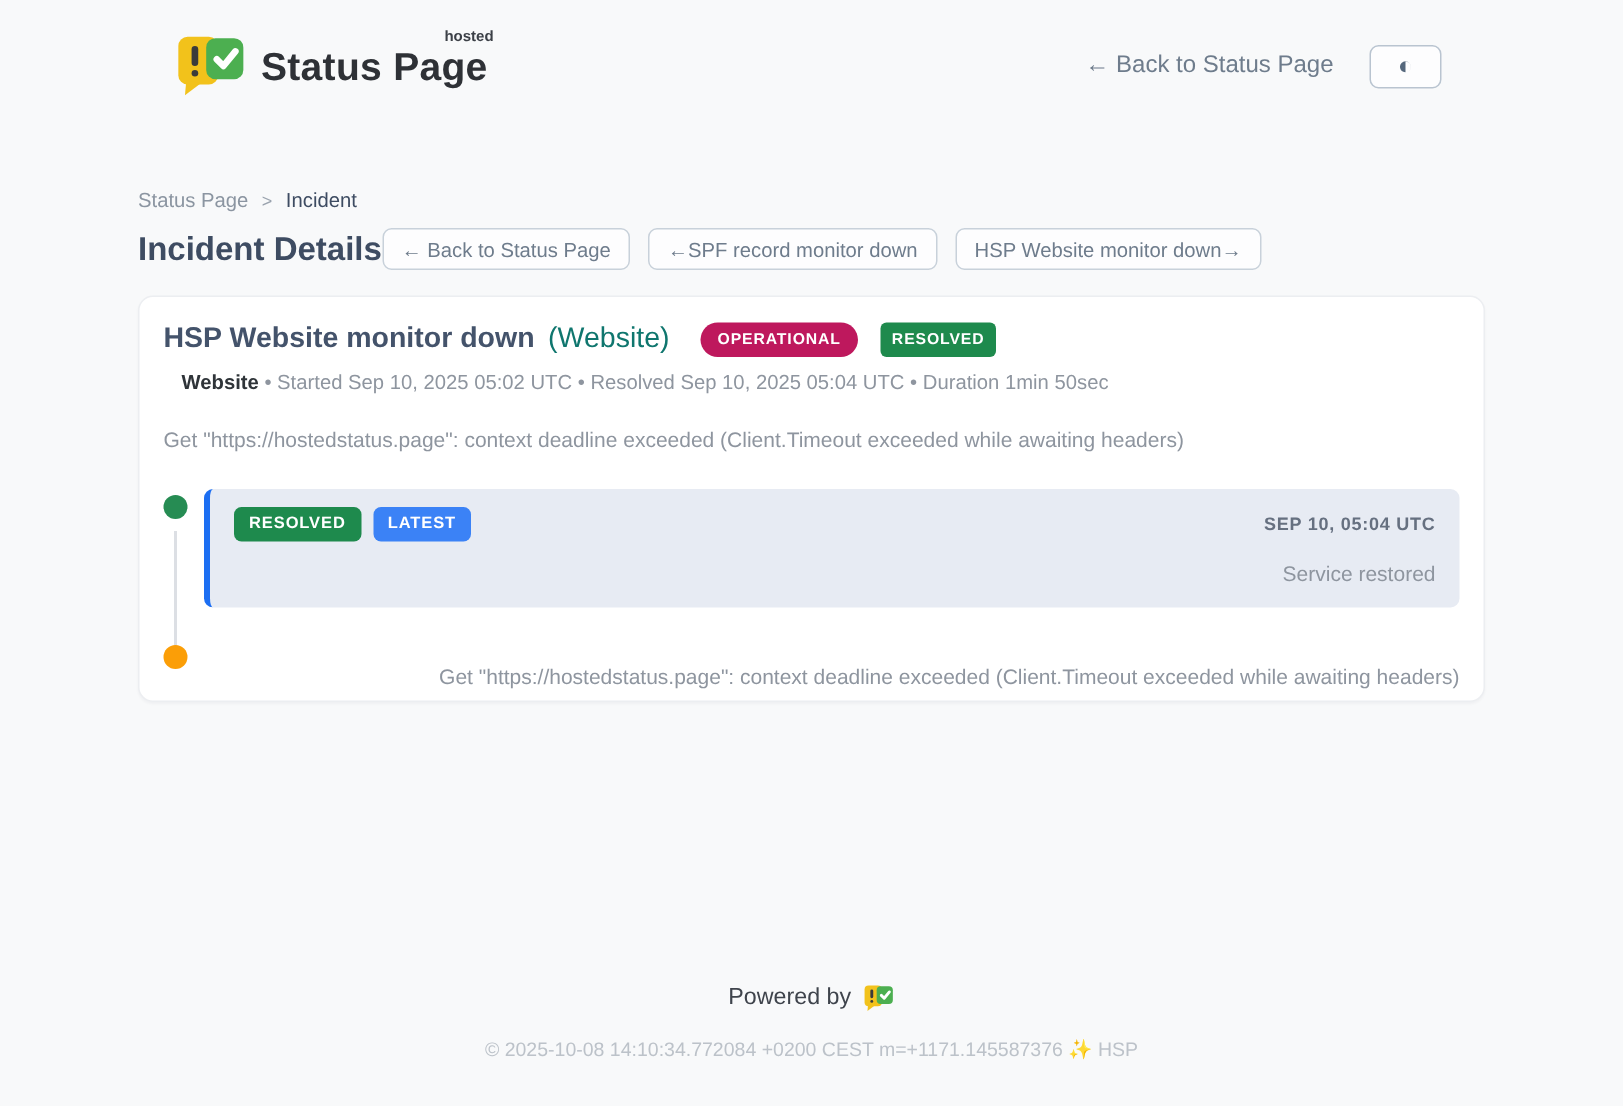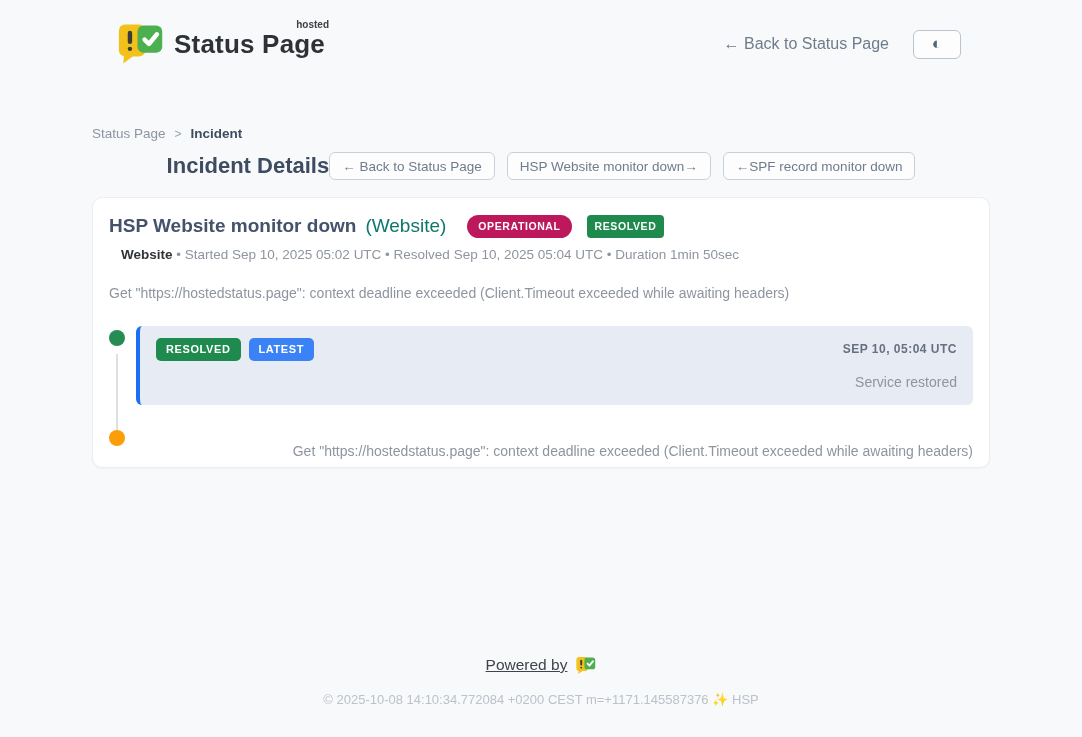--- a/index.html
+++ b/index.html
@@ -29,23 +29,23 @@
     display:flex; align-items:center; justify-content:center;
     font-size:17px; color:#55677c; cursor:pointer;
   }
 
   
   .container { width:898px; margin:0 auto; }
   .main { margin-top:52px; }
   .breadcrumb { display:flex; align-items:center; gap:9px; font-size:13.5px; }
   .crumb-root { color:#8b95a1; cursor:pointer; }
   .crumb-sep { color:#9aa3ae; font-size:12px; }
-  .crumb-current { color:#3e4c62; font-weight:700; }
-
-  .title-row { display:flex; align-items:center; justify-content:center; margin-top:11px; }
+  .crumb-current { color:#3e4c62; font-weight:400; }
+
+  .title-row { display:flex; align-items:center; justify-content:flex-start; margin-top:11px; }
   .page-title { font-size:22px; font-weight:700; color:#3e4c62; }
   .nav-buttons { display:flex; gap:12px; }
   .nav-btn {
     background:#fdfdfe; border:1px solid #c8d1da; border-radius:6px;
     color:#6e7c8c; font-size:13.5px; font-family:inherit;
     padding:5px 12px; height:28px; cursor:pointer; white-space:nowrap;
   }
 
   
   .card {
@@ -85,21 +85,21 @@
   .t-badges { display:flex; gap:8px; }
   .badge-resolved { background:#1e8a4d; border-radius:5px; padding:6px 10px; font-size:11px; }
   .badge-latest { background:#3b82f6; border-radius:5px; padding:6px 10px; font-size:11px; }
   .badge-investigating { background:#f99b0b; border-radius:5px; padding:6px 10px; font-size:11px; }
   .t-time { font-size:12px; font-weight:600; letter-spacing:.5px; color:#667080; }
   .t-msg { margin-top:13px; font-size:14px; color:#8e959f;text-align:right; }
   .t-plain .t-msg { margin-top:14px; }
 
   
   .footer { margin-top:188px; text-align:center; }
-  .powered { display:inline-flex; align-items:center; gap:9px; font-size:15.5px; color:#3f444c;text-decoration:underline; }
+  .powered { display:inline-flex; align-items:center; gap:9px; font-size:15.5px; color:#3f444c; }
   .powered-mark { width:20px; height:19px; display:block; }
   .copyright { margin-top:17px; font-size:13px; color:#bcc2c9; }
 </style>
 </head>
 <body>
 
 <div class="header">
   <div class="brand">
     <svg class="brand-mark" viewBox="0 0 52 46">
       <rect x="1" y="1" width="30" height="36" rx="7" fill="#f2c21b"></rect>
@@ -127,22 +127,22 @@
   <div class="breadcrumb">
     <span class="crumb-root">Status Page</span>
     <span class="crumb-sep">&gt;</span>
     <span class="crumb-current">Incident</span>
   </div>
 
   <div class="title-row">
     <h1 class="page-title">Incident Details</h1>
     <div class="nav-buttons">
       <button class="nav-btn">← Back to Status Page</button>
+      <button class="nav-btn">←SPF record monitor down</button>
       <button class="nav-btn">HSP Website monitor down→</button>
-      <button class="nav-btn">←SPF record monitor down</button>
     </div>
   </div>
 
   <div class="card">
     <div class="card-title-row">
       <span class="incident-title">HSP Website monitor down</span>
       <span class="incident-component">(Website)</span>
       <span class="badge badge-operational">OPERATIONAL</span>
       <span class="badge badge-resolved-hdr">RESOLVED</span>
     </div>

